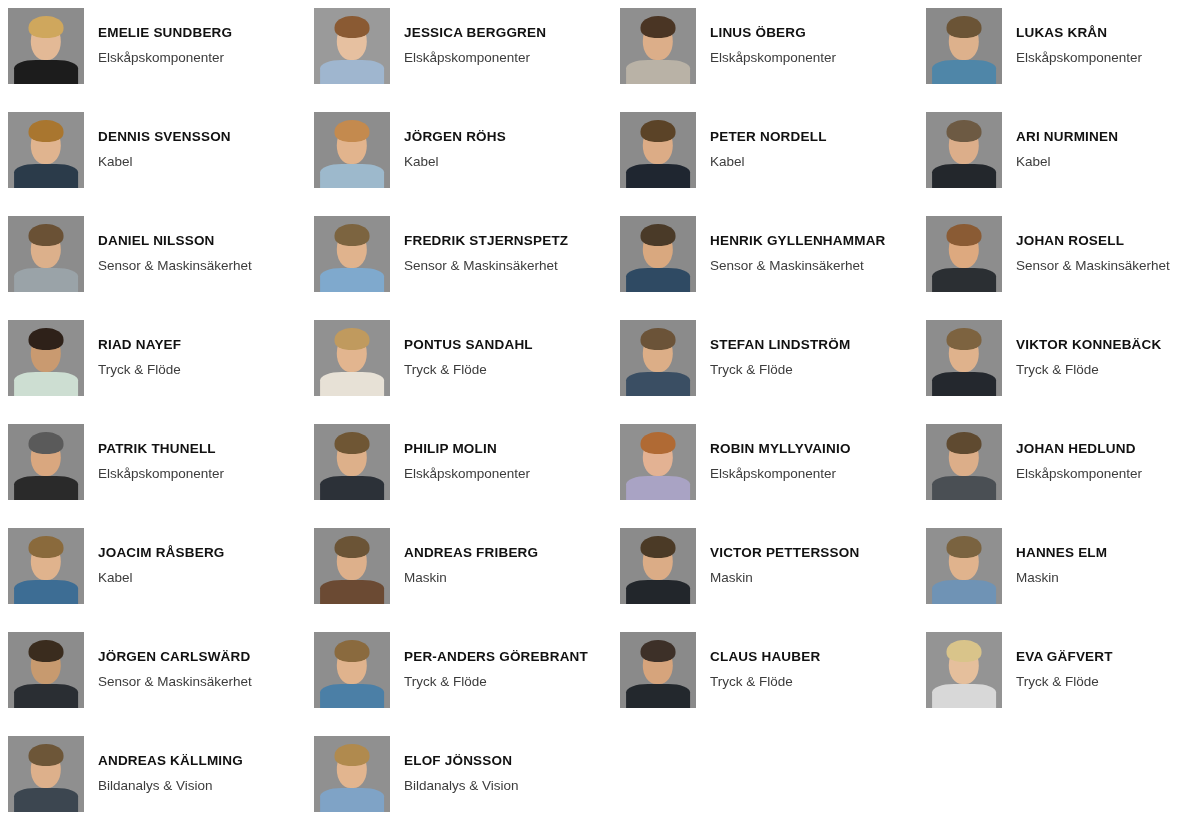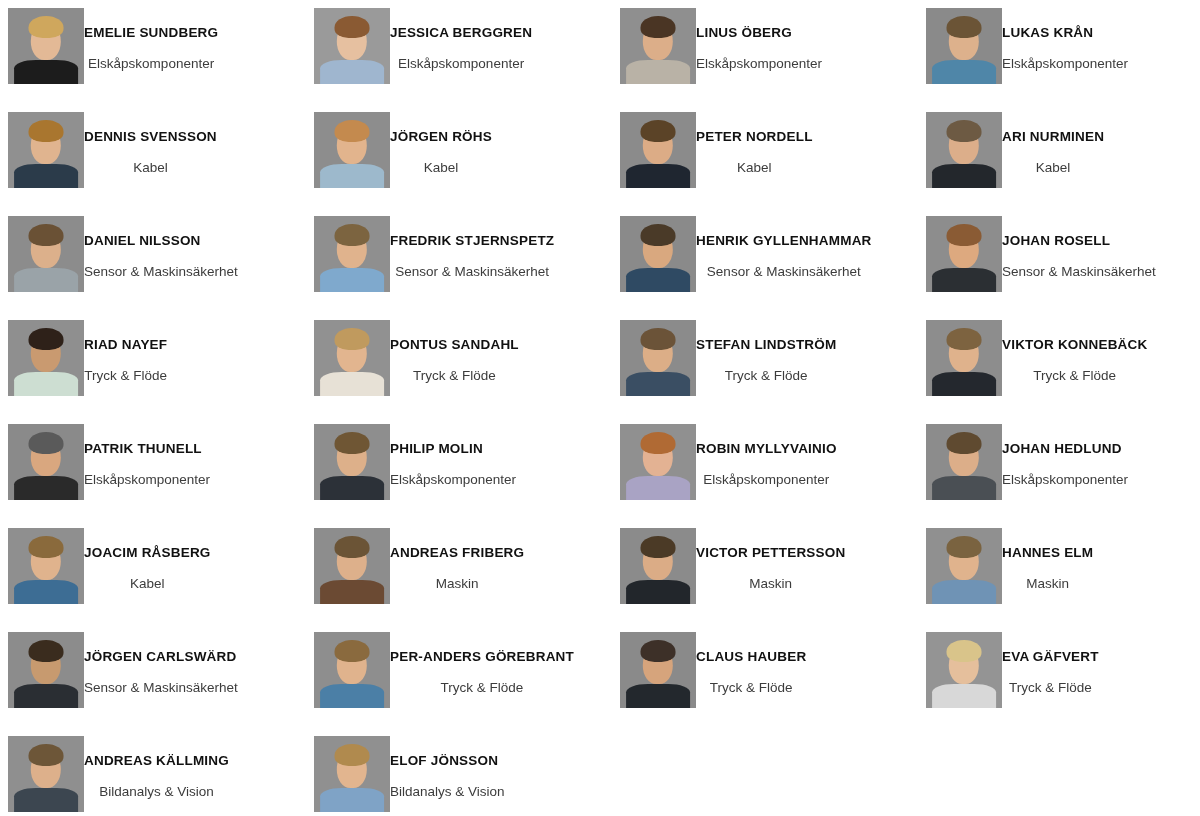--- a/index.html
+++ b/index.html
@@ -63,39 +63,39 @@
     position: absolute;
     left: 50%;
     bottom: 0;
     width: 84%;
     height: 32%;
     transform: translateX(-50%);
     border-radius: 34% 34% 0 0;
     background: #33414e;
   }
   .info {
+    padding-left: 14px;
     padding-top: 18px;
     min-width: 0;
   }
   .person-name {
     font-size: 13.5px;
     font-weight: bold;
     letter-spacing: 0.2px;
     color: #111111;
     text-transform: uppercase;
     line-height: 1.1;
     white-space: nowrap;
   }
   .person-dept {
-    margin-top: 15px;
+    margin-top: 9px;
     font-size: 13.5px;
     color: #3c3c3c;
     line-height: 1.2;
     white-space: nowrap;
-    text-align: center;
   }
 </style>
 </head>
 <body>
 
 <div class="staff-grid">
     <div class="person-card">
       <div class="portrait">
         <div class="bg" style="background: rgb(140, 140, 140);"></div>
         <div class="body" style="background: rgb(28, 28, 28);"></div>

